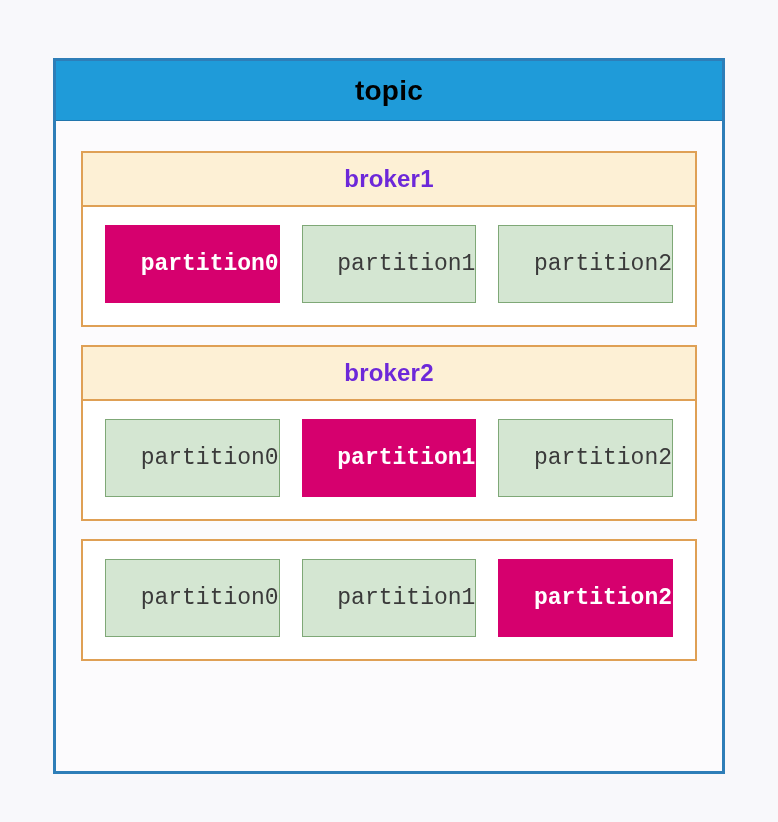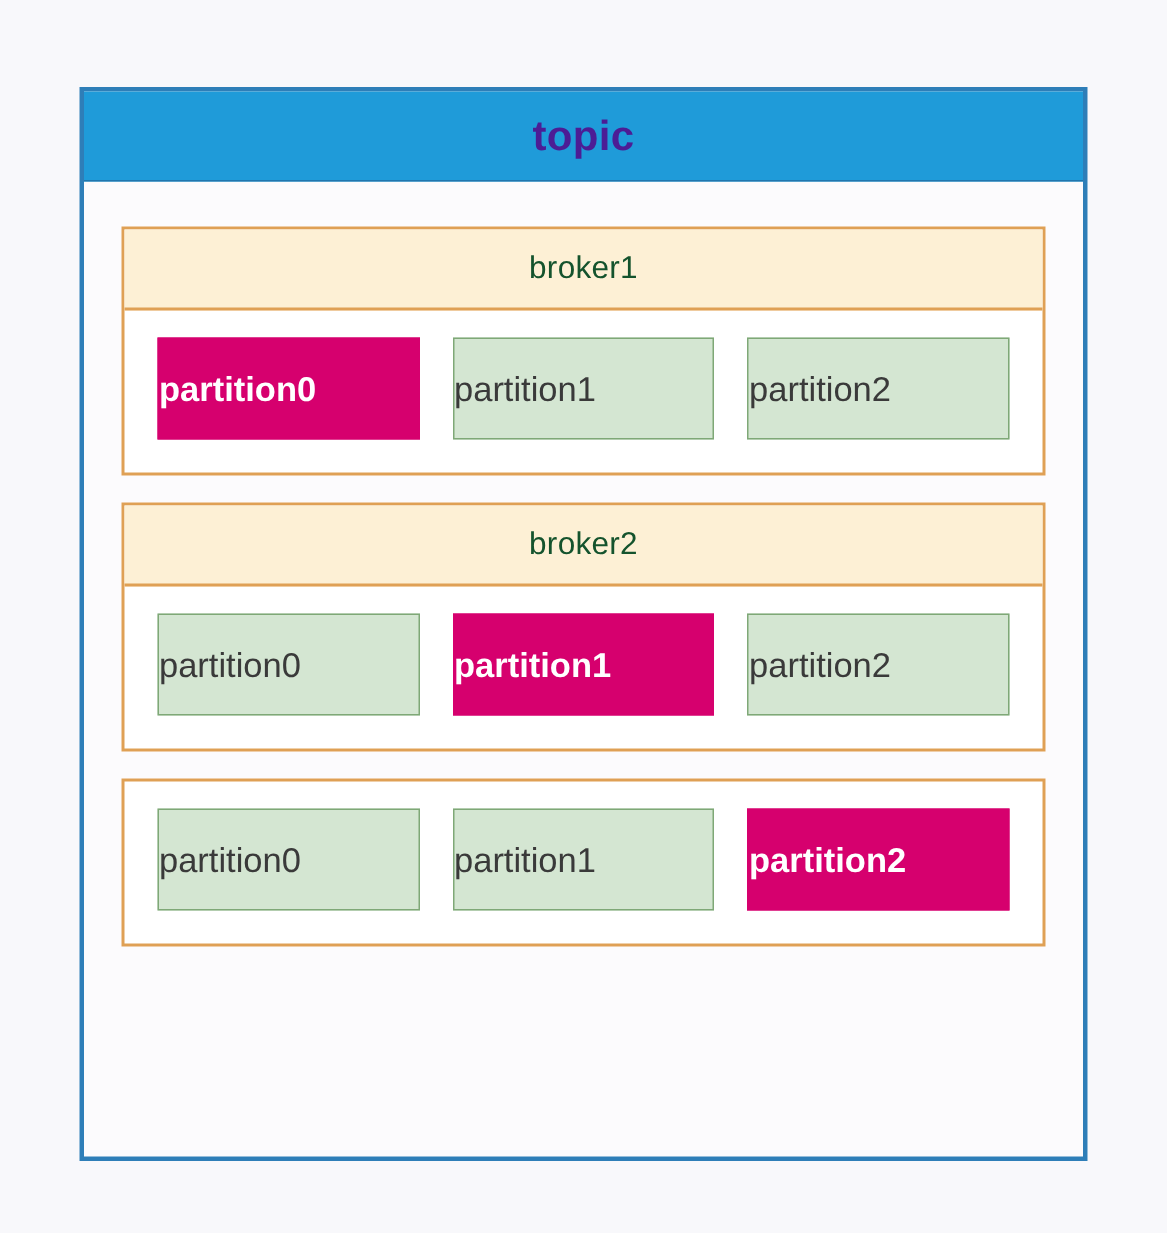--- a/index.html
+++ b/index.html
@@ -30,21 +30,21 @@
   .topic-header {
     height: 59px;
     flex: 0 0 59px;
     background: #1f9bd9;
     border-bottom: 1px solid #2176ad;
     display: flex;
     align-items: center;
     justify-content: center;
   }
   .topic-title {
-    color: #4c1d95;
+    color: #000000;
     font-size: 28px;
     font-weight: bold;
     letter-spacing: 0.2px;
   }
 
   .brokers {
     flex: 1 1 auto;
     padding: 30px 25px 42px 25px;
     display: flex;
     flex-direction: column;
@@ -63,41 +63,42 @@
 
   .broker-header {
     background: #fdf0d5;
     border-bottom: 2px solid #dfa055;
     height: 52px;
     display: flex;
     align-items: center;
     justify-content: center;
   }
   .broker-name {
-    color: #14532d;
-    font-size: 21px;
-    font-weight: normal;
+    color: #6d28d9;
+    font-size: 24px;
+    font-weight: bold;
     letter-spacing: 0.2px;
   }
 
   .partitions {
     display: flex;
     gap: 22px;
     padding: 18px 22px 22px 22px;
     justify-content: space-between;
   }
 
   .partition {
     flex: 1 1 0;
-    height: 68px;
+    height: 78px;
     box-sizing: border-box;
     display: flex;
     align-items: center;
-    justify-content: flex-start;
+    justify-content: flex-end;
     font-size: 23px;
+    font-family: Liberation Mono, monospace;
   }
 
   .partition.follower {
     background: #d4e6d2;
     border: 1px solid #7fa877;
     color: #3a3a3a;
     font-weight: normal;
   }
 
   .partition.leader {

